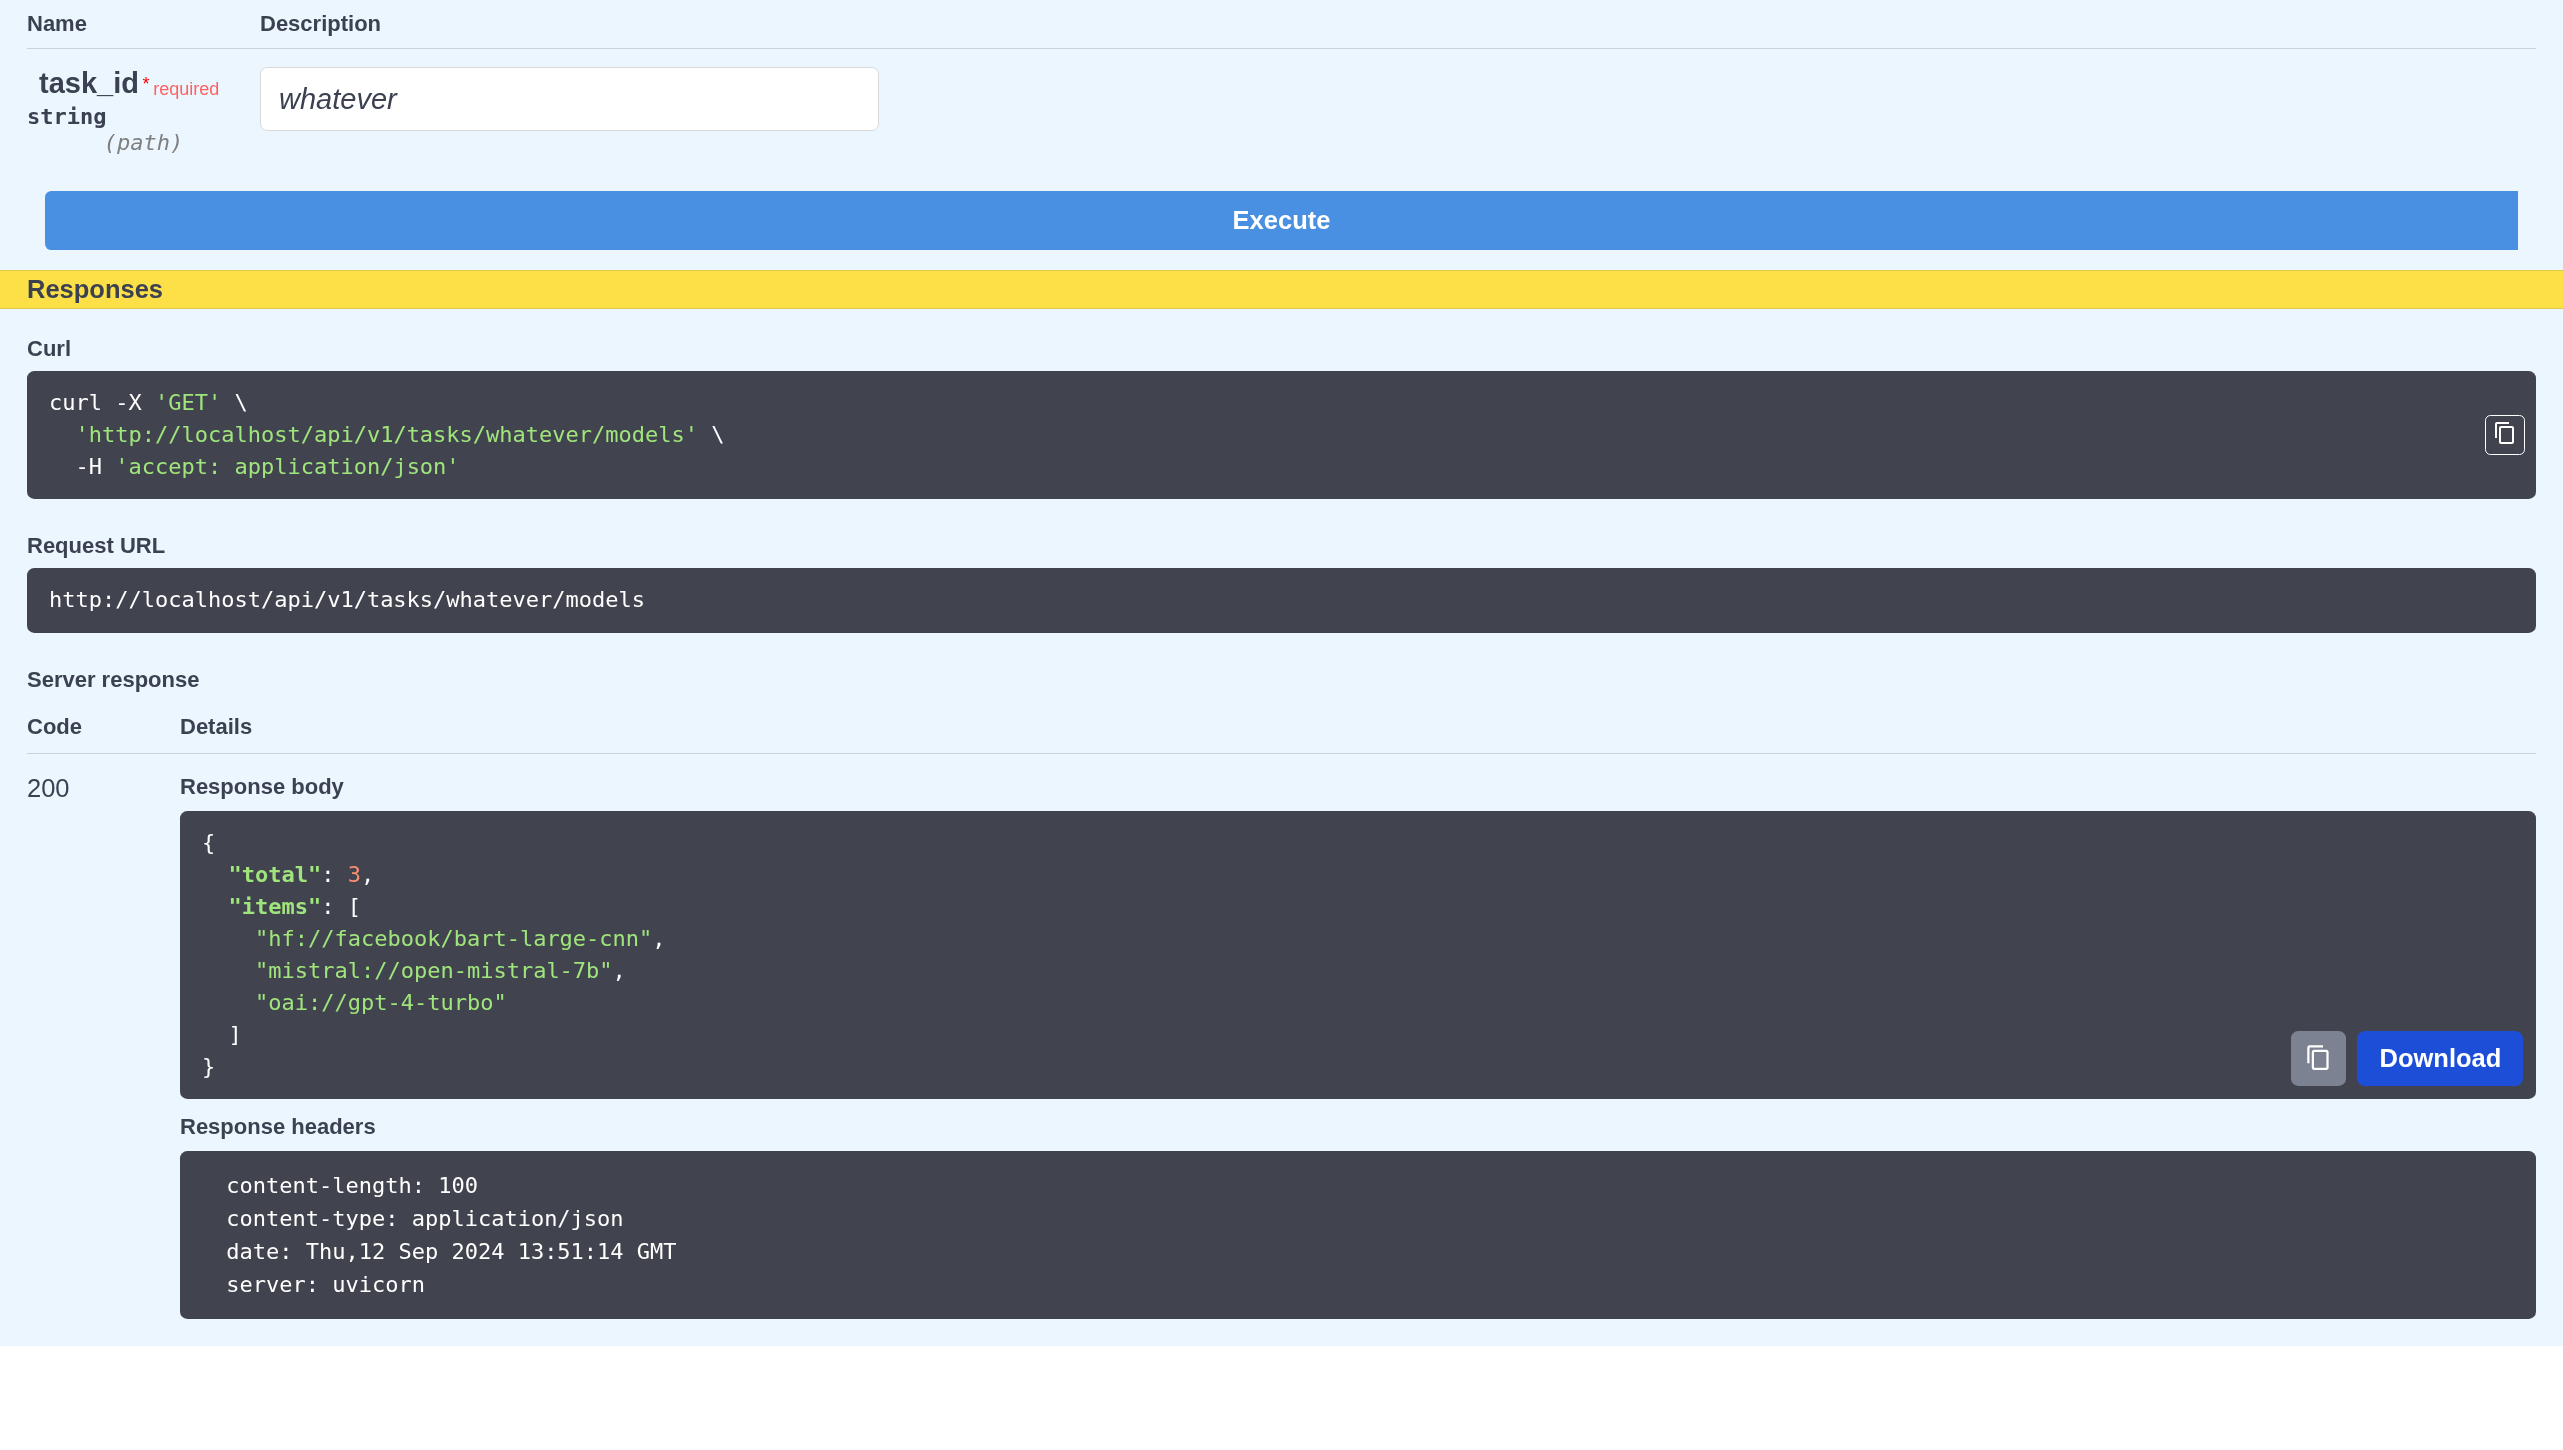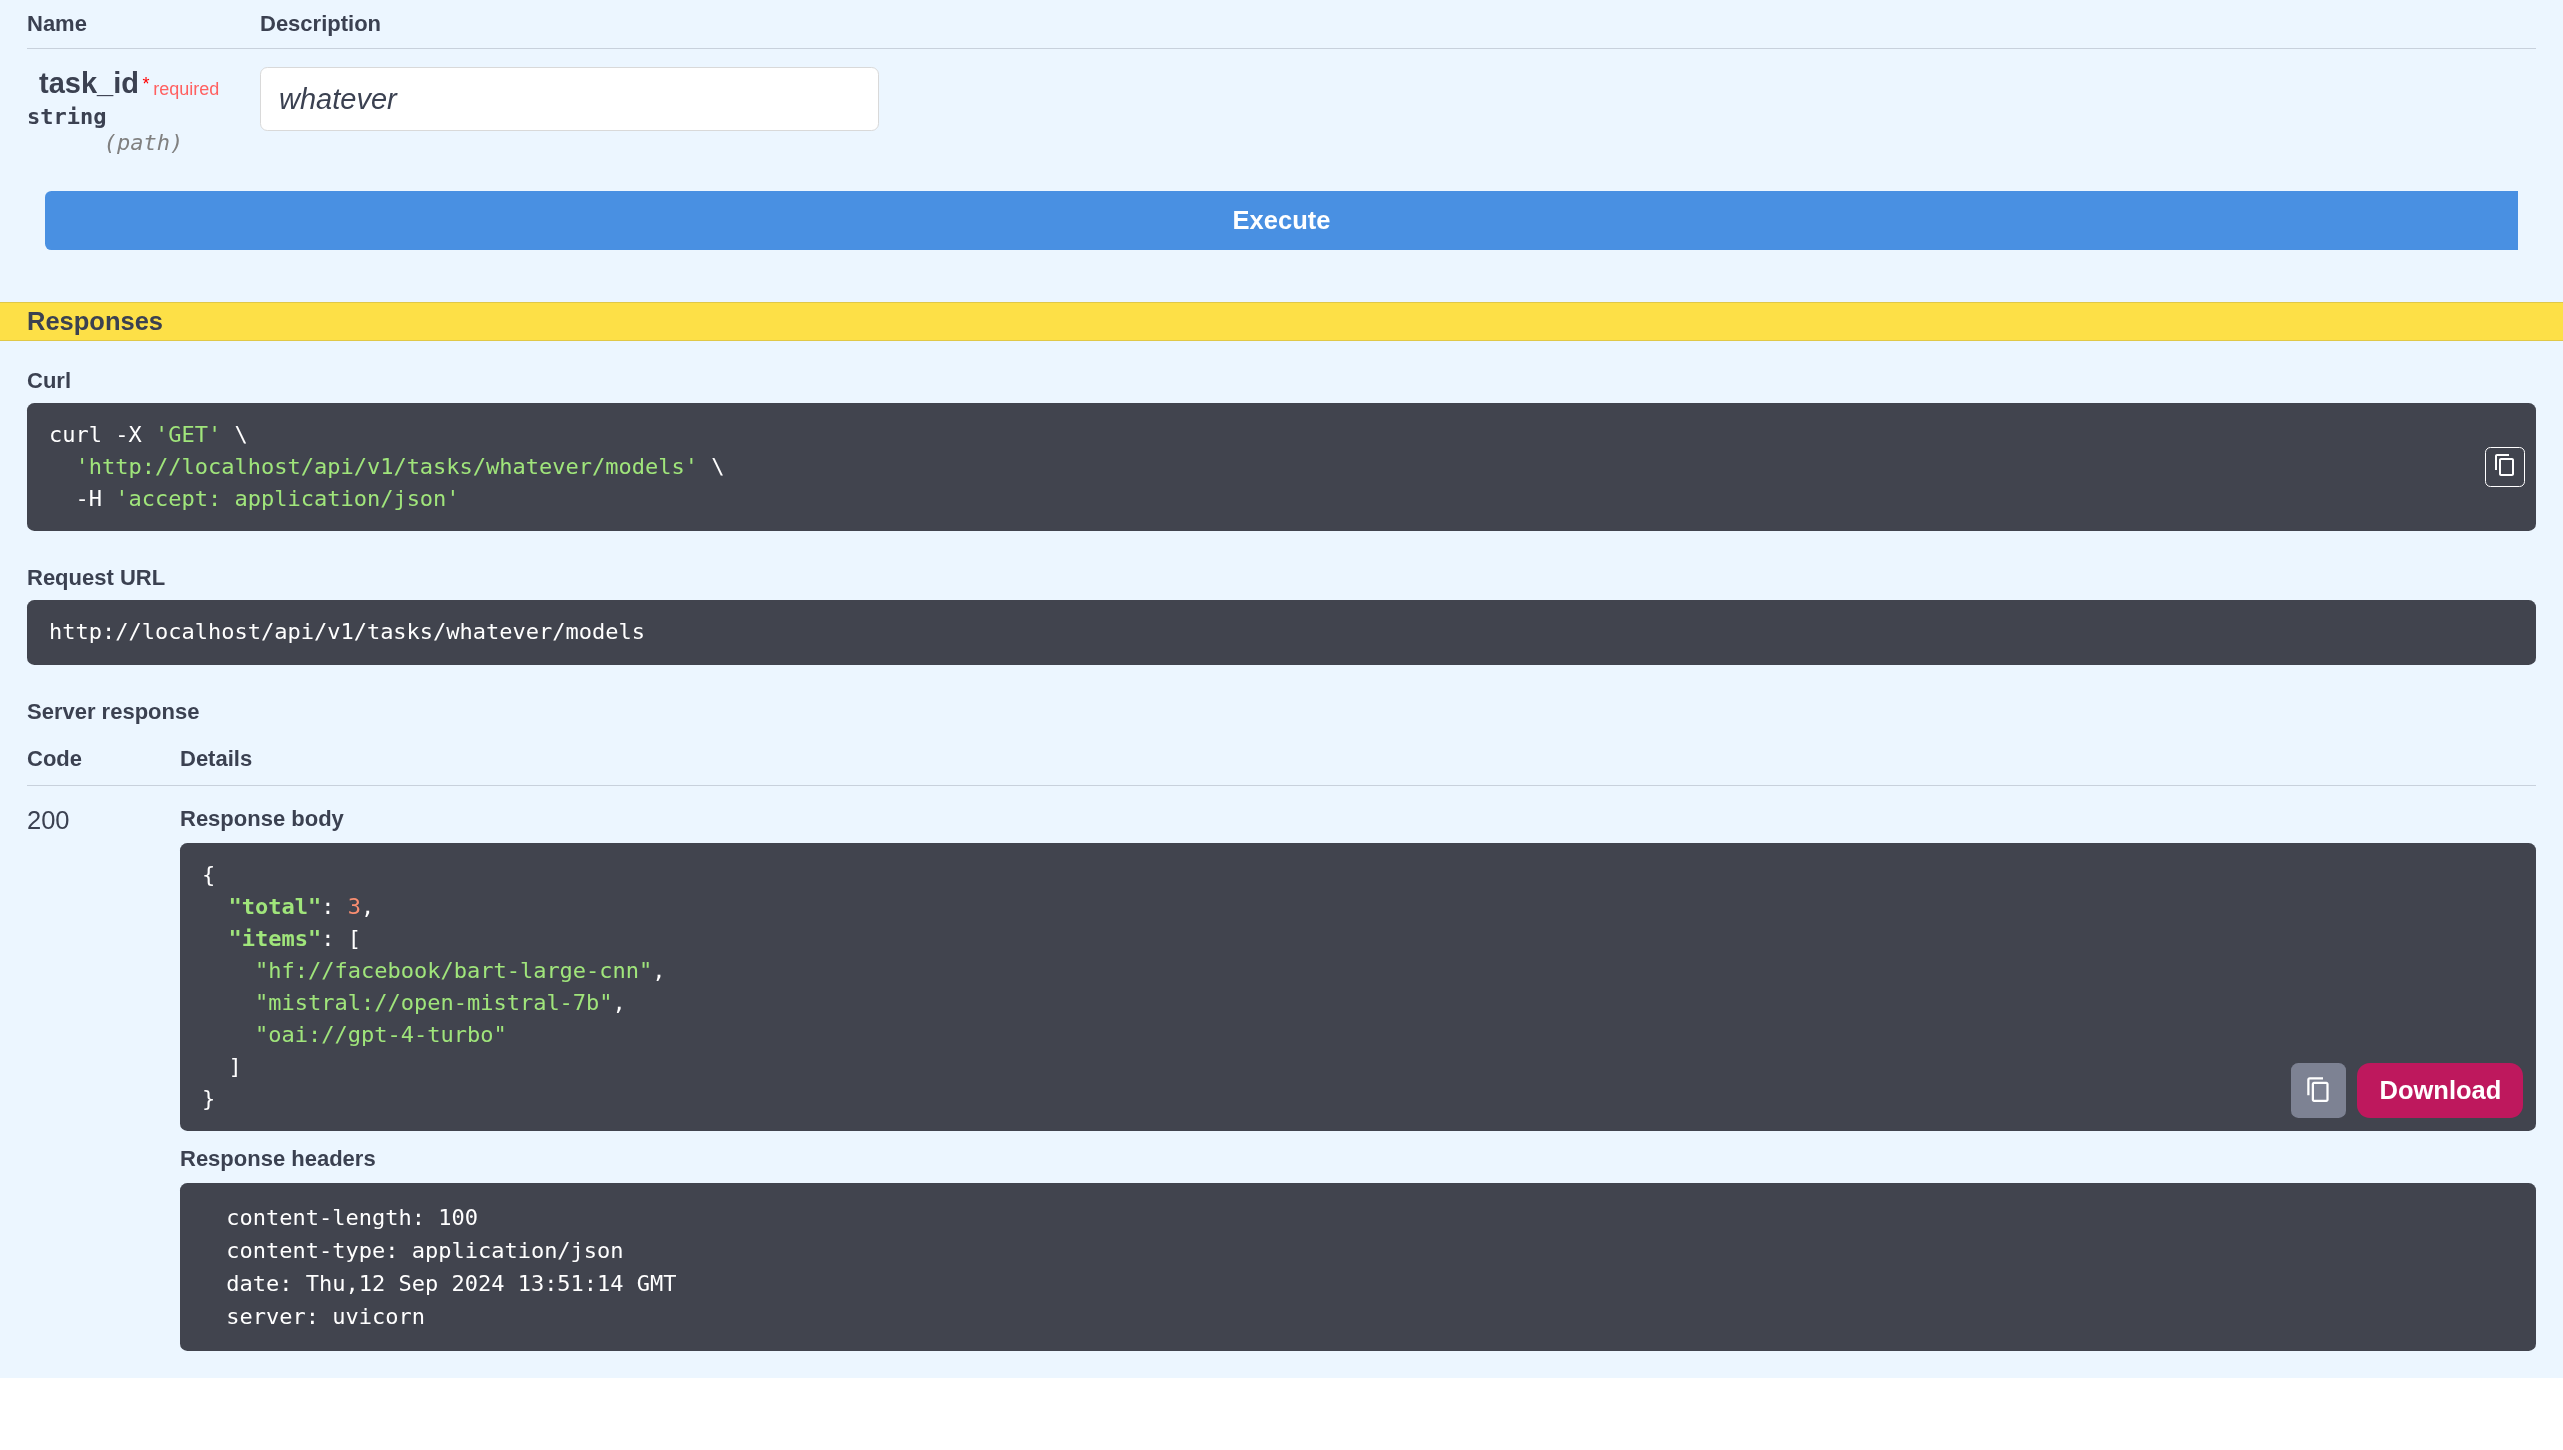--- a/index.html
+++ b/index.html
@@ -83,21 +83,21 @@
       padding: 14.6px 18px;
       font-size: 29px;
       width: 619px;
       color: #3b4151;
       background: #fff;
       font-style: italic;
     }
     .btn-row {
       display: flex;
       gap: 16px;
-      padding: 0 18px 52px 18px;
+      padding: 0 18px 20px 18px;
       align-items: flex-end;
     }
     .btn-execute {
       flex: 1;
       background: #4990e2;
       color: #fff;
       font-size: 25.5px;
       font-weight: 700;
       border: none;
       border-radius: 6.4px 0 0 6.4px;
@@ -232,23 +232,23 @@
       border-radius: 7.3px;
       cursor: pointer;
       display: flex;
       align-items: center;
       justify-content: center;
     }
     .action-copy svg { width: 27px; height: 27px; fill: #fff; }
     .action-download {
       height: 55px;
       padding: 0 22px;
-      background: #be185d;
+      background: #1d4ed8;
       border: none;
-      border-radius: 13px;
+      border-radius: 8px;
       color: #fff;
       font-size: 25.5px;
       font-weight: 700;
       cursor: pointer;
     }
     .headers-block {
       background: #41444e;
       border-radius: 7.3px;
       padding: 18px 33px;
       font-family: "SFMono-Regular", Consolas, Menlo, monospace;

